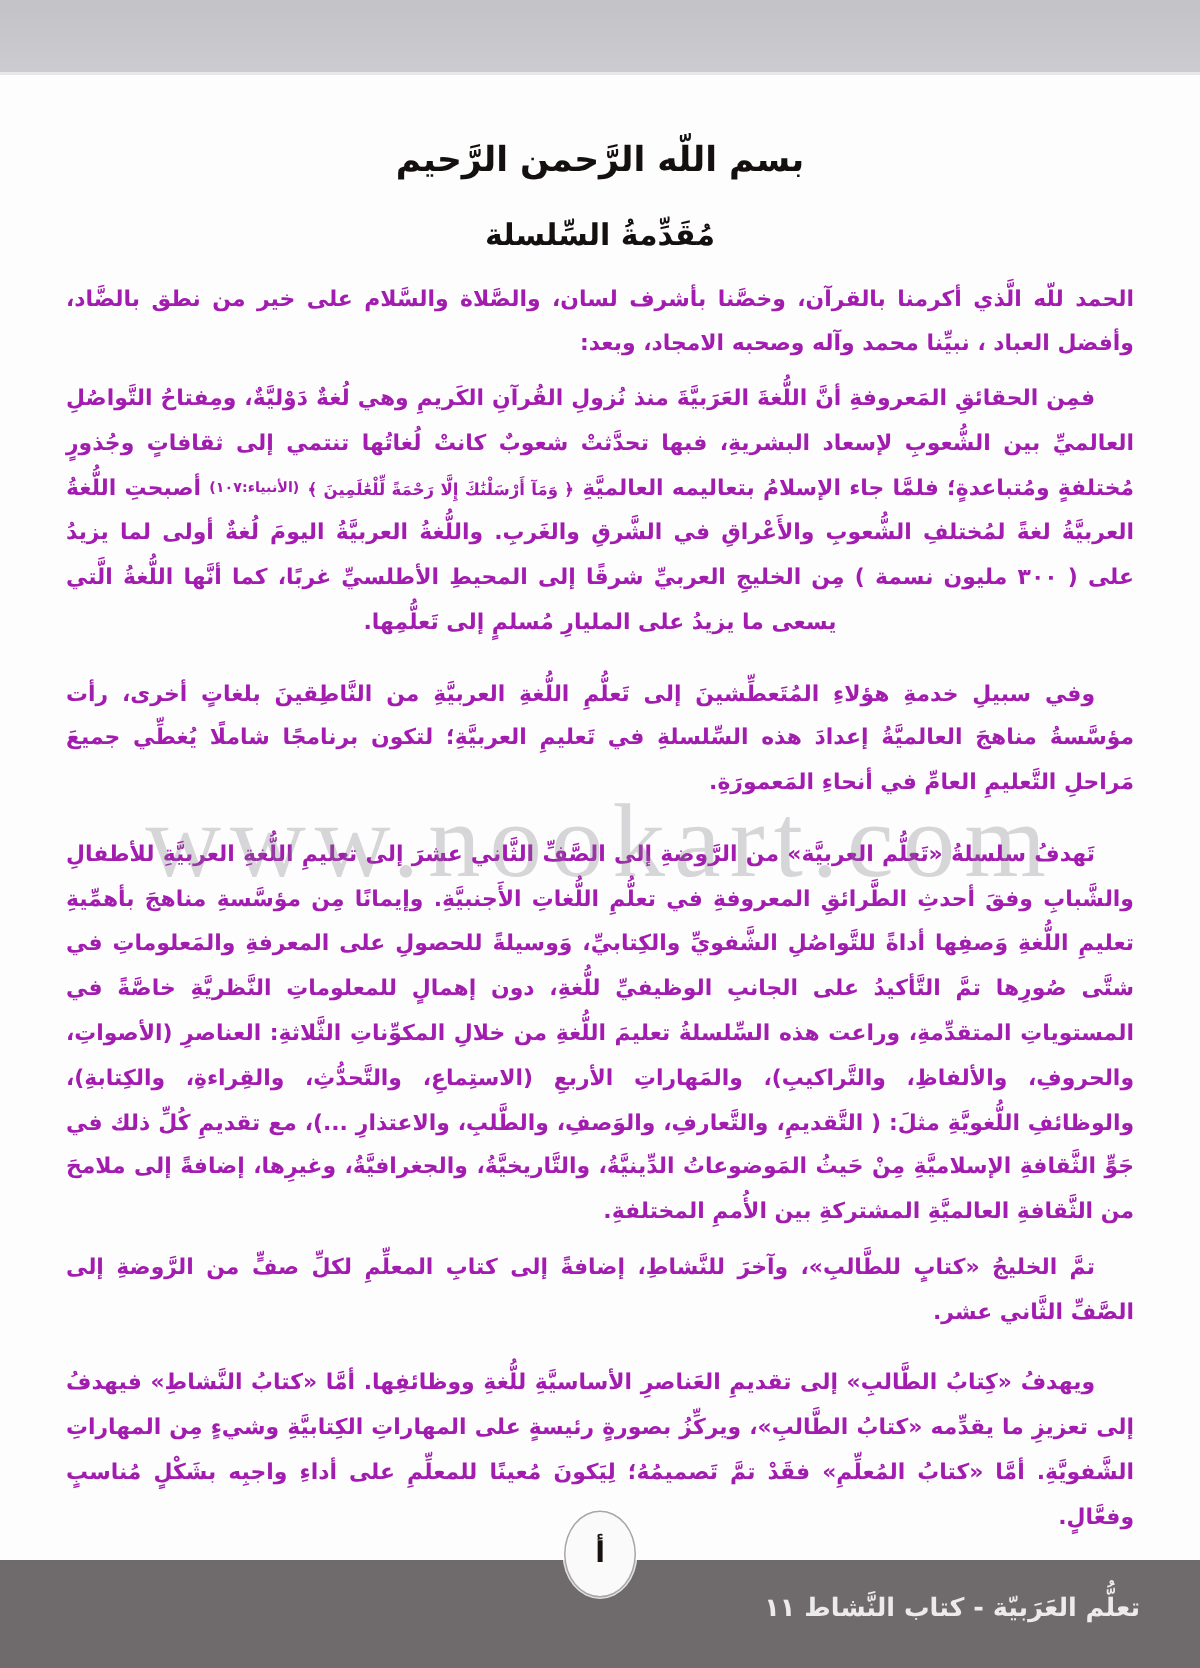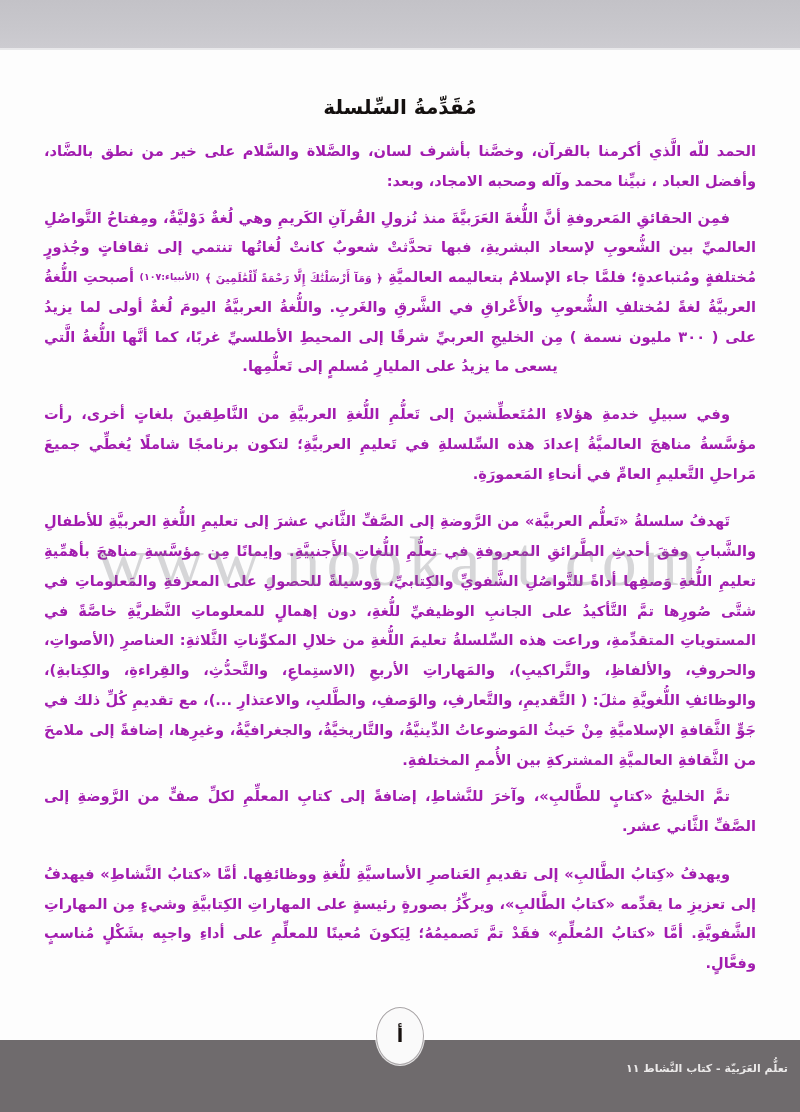--- a/index.html
+++ b/index.html
@@ -120,24 +120,24 @@
   .footer-band {
     position: absolute;
     left: 0;
     bottom: 0;
     width: 800px;
     height: 72px;
     background: #6f6b6d;
   }
   .footer-text {
     position: absolute;
-    right: 12px;
+    right: 40px;
     top: 22px;
     color: #eceaea;
-    font-size: 11px;
+    font-size: 17px;
     font-weight: 600;
     white-space: nowrap;
     letter-spacing: 0.2px;
   }
   .page-badge {
     position: absolute;
     left: 50%;
     transform: translateX(-50%);
     bottom: 47px;
     width: 46px;
@@ -160,20 +160,21 @@
 </style>
 </head>
 <body>
 
 <div class="page">
 
   <div class="top-band"></div>
 
   <div class="content">
 
+    <h1 class="basmala">بسم اللّه الرَّحمن الرَّحيم</h1>
 
     <h2 class="series-title">مُقَدِّمةُ السِّلسلة</h2>
 
     <p class="body last-right">الحمد للّه الَّذي أكرمنا بالقرآن، وخصَّنا بأشرف لسان، والصَّلاة والسَّلام على خير من نطق بالضَّاد، وأفضل العباد ، نبيِّنا محمد وآله وصحبه الامجاد، وبعد:</p>
 
     <p class="body indent"><span>فمِن الحقائقِ المَعروفةِ أنَّ اللُّغةَ العَرَبيَّةَ منذ نُزولِ القُرآنِ الكَريمِ وهي لُغةٌ دَوْليَّةٌ، ومِفتاحُ التَّواصُلِ العالميِّ بين الشُّعوبِ لإسعاد البشريةِ، فبها تحدَّثتْ شعوبٌ كانتْ لُغاتُها تنتمي إلى ثقافاتٍ وجُذورٍ مُختلفةٍ ومُتباعدةٍ؛ فلمَّا جاء الإسلامُ بتعاليمه العالميَّةِ</span> <span class="verse">﴿ وَمَآ أَرْسَلْنَٰكَ إِلَّا رَحْمَةً لِّلْعَٰلَمِينَ ﴾</span> <span class="verse-ref">(الأنبياء:١٠٧)</span> <span>أصبحتِ اللُّغةُ العربيَّةُ لغةً لمُختلفِ الشُّعوبِ والأَعْراقِ في الشَّرقِ والغَربِ. واللُّغةُ العربيَّةُ اليومَ لُغةٌ أولى لما يزيدُ على ( ٣٠٠ مليون نسمة ) مِن الخليجِ العربيِّ شرقًا إلى المحيطِ الأطلسيِّ غربًا، كما أنَّها اللُّغةُ الَّتي يسعى ما يزيدُ على المليارِ مُسلمٍ إلى تَعلُّمِها.</span></p>
 
     <p class="body indent last-right gap-above">وفي سبيلِ خدمةِ هؤلاءِ المُتَعطِّشينَ إلى تَعلُّمِ اللُّغةِ العربيَّةِ من النَّاطِقينَ بلغاتٍ أخرى، رأت مؤسَّسةُ مناهجَ العالميَّةُ إعدادَ هذه السِّلسلةِ في تَعليمِ العربيَّةِ؛ لتكون برنامجًا شاملًا يُغطِّي جميعَ مَراحلِ التَّعليمِ العامِّ في أنحاءِ المَعمورَةِ.</p>
 
     <p class="body indent last-right gap-above gap-below">تَهدفُ سلسلةُ «تَعلُّم العربيَّة» من الرَّوضةِ إلى الصَّفِّ الثَّاني عشرَ إلى تعليمِ اللُّغةِ العربيَّةِ للأطفالِ والشَّبابِ وفقَ أحدثِ الطَّرائقِ المعروفةِ في تعلُّمِ اللُّغاتِ الأَجنبيَّةِ. وإيمانًا مِن مؤسَّسةِ مناهجَ بأهمِّيةِ تعليمِ اللُّغةِ وَصفِها أداةً للتَّواصُلِ الشَّفويِّ والكِتابيِّ، وَوسيلةً للحصولِ على المعرفةِ والمَعلوماتِ في شتَّى صُورِها تمَّ التَّأكيدُ على الجانبِ الوظيفيِّ للُّغةِ، دون إهمالٍ للمعلوماتِ النَّظريَّةِ خاصَّةً في المستوياتِ المتقدِّمةِ، وراعت هذه السِّلسلةُ تعليمَ اللُّغةِ من خلالِ المكوِّناتِ الثَّلاثةِ: العناصرِ (الأصواتِ، والحروفِ، والألفاظِ، والتَّراكيبِ)، والمَهاراتِ الأربعِ (الاستِماعِ، والتَّحدُّثِ، والقِراءةِ، والكِتابةِ)، والوظائفِ اللُّغويَّةِ مثلَ: ( التَّقديمِ، والتَّعارفِ، والوَصفِ، والطَّلبِ، والاعتذارِ ...)، مع تقديمِ كُلِّ ذلك في جَوٍّ الثَّقافةِ الإسلاميَّةِ مِنْ حَيثُ المَوضوعاتُ الدِّينيَّةُ، والتَّاريخيَّةُ، والجغرافيَّةُ، وغيرِها، إضافةً إلى ملامحَ من الثَّقافةِ العالميَّةِ المشتركةِ بين الأُممِ المختلفةِ.</p>

